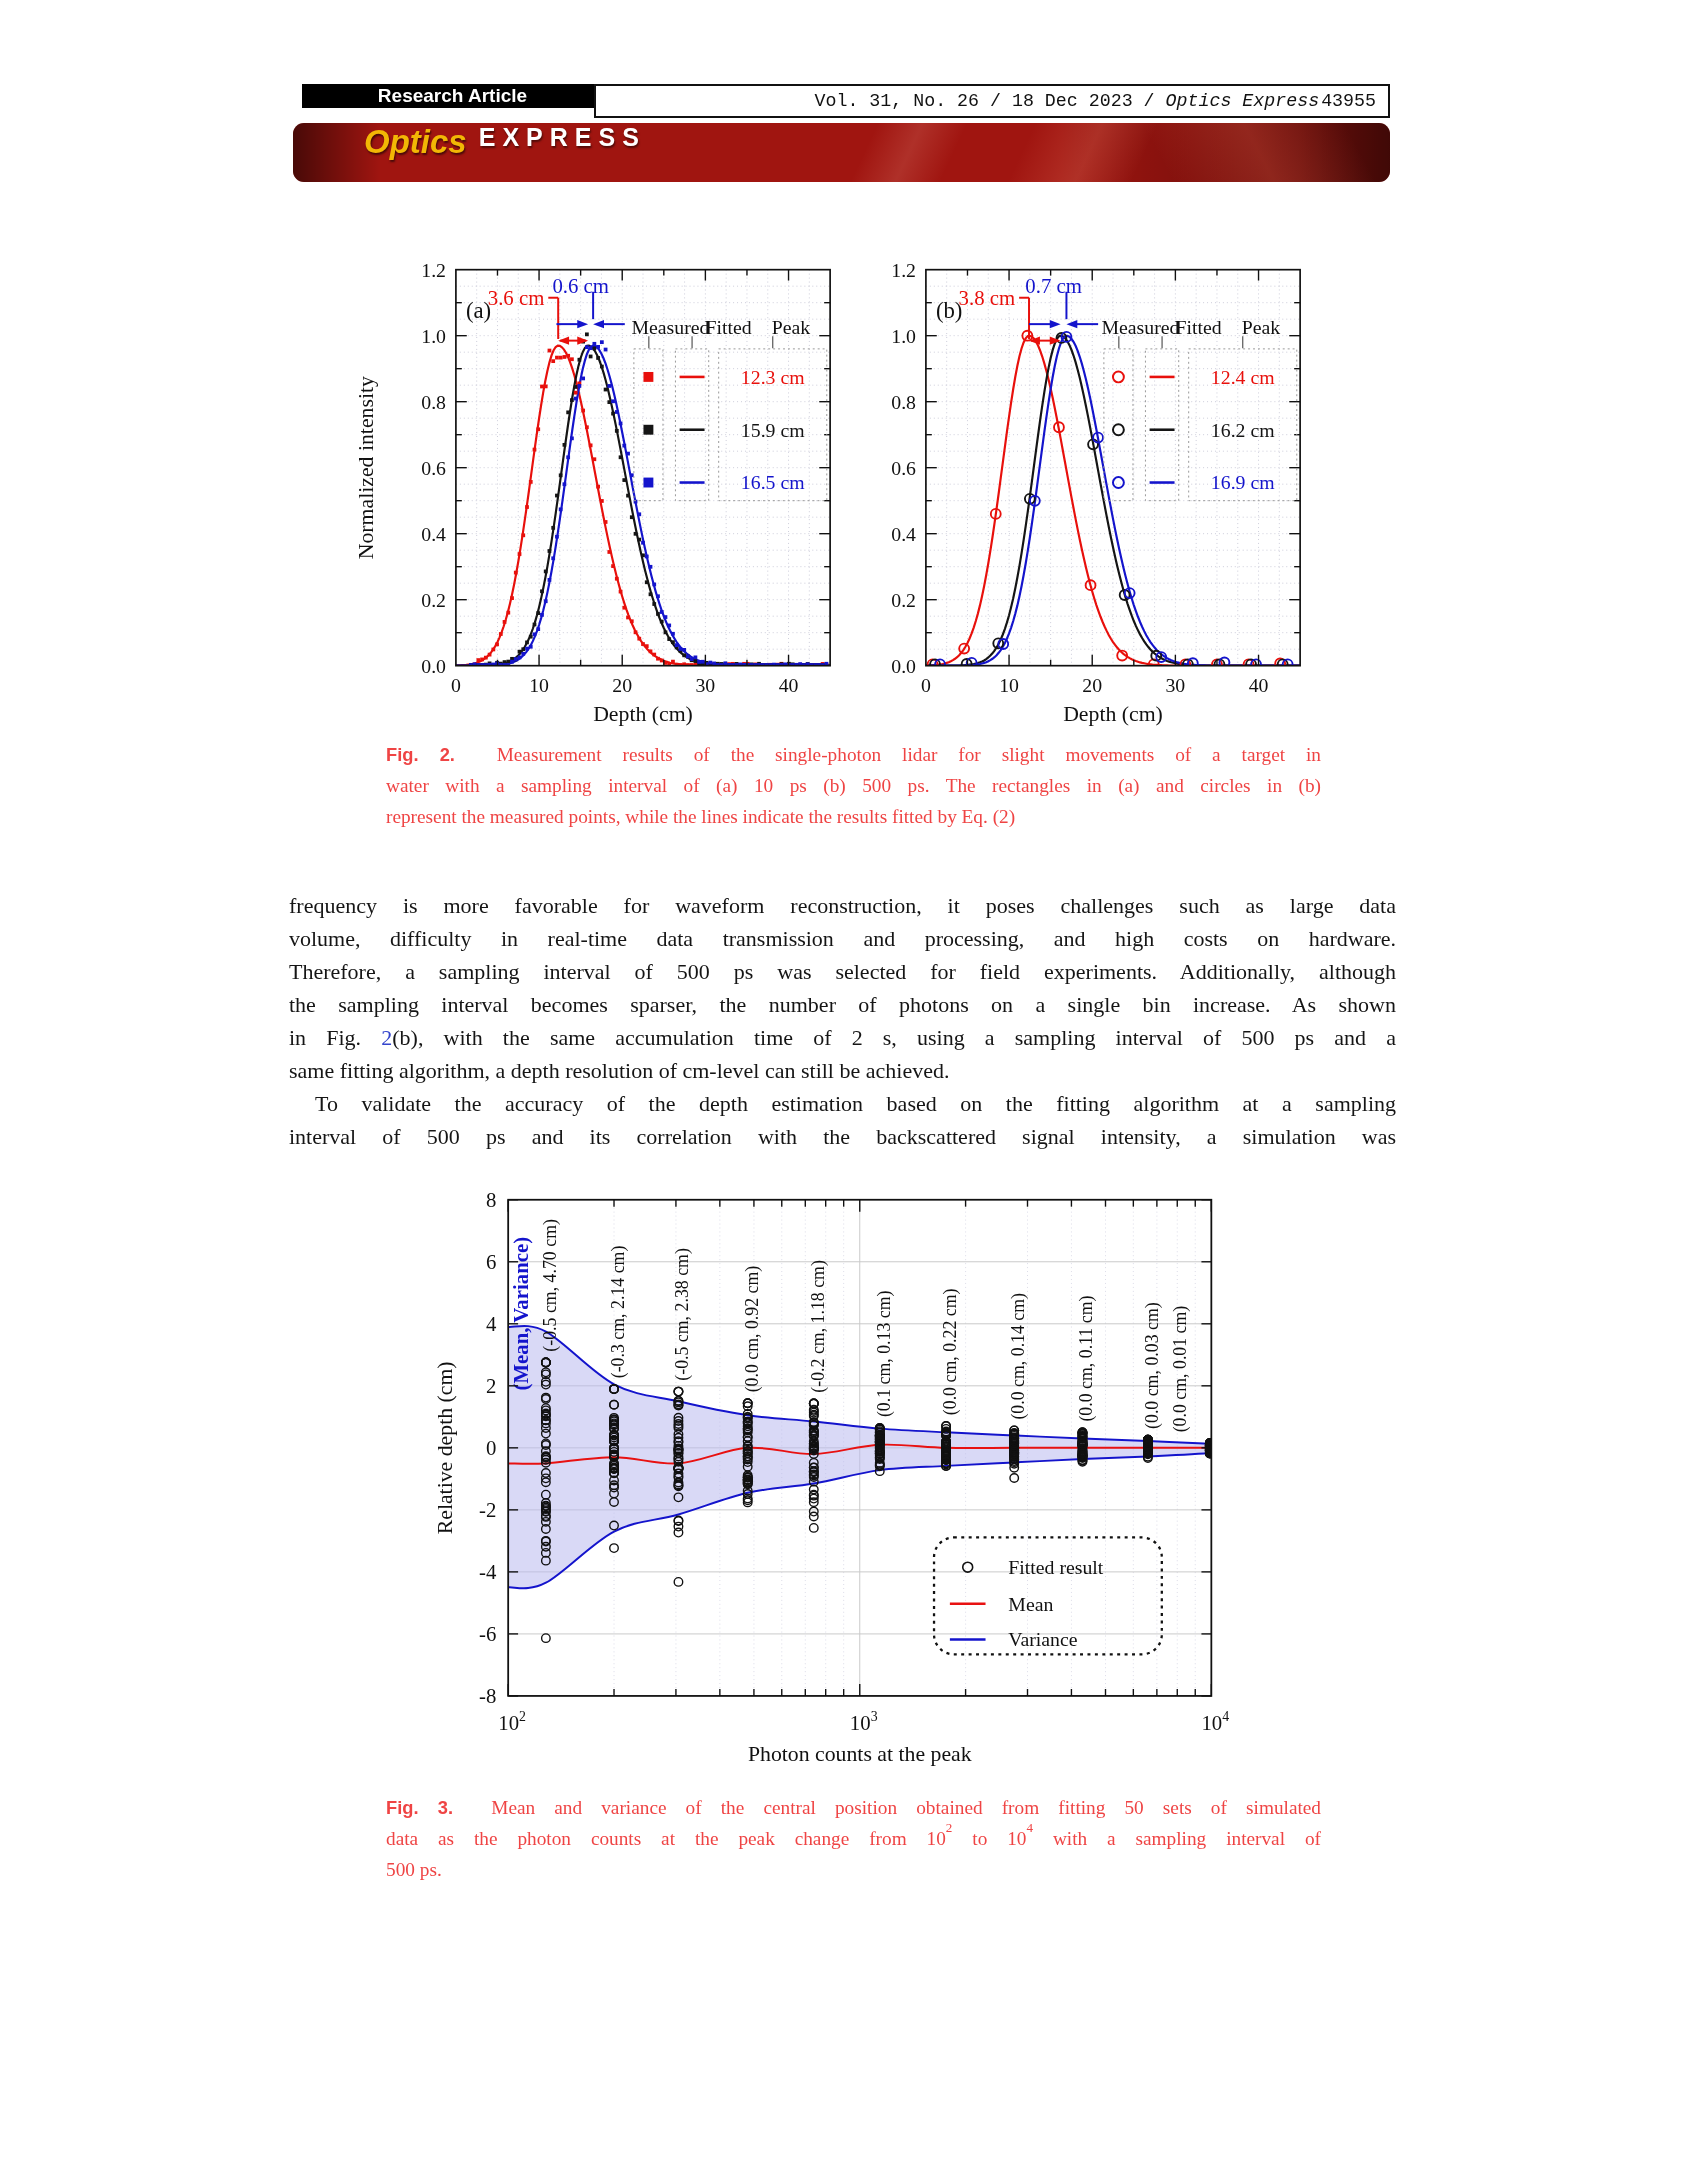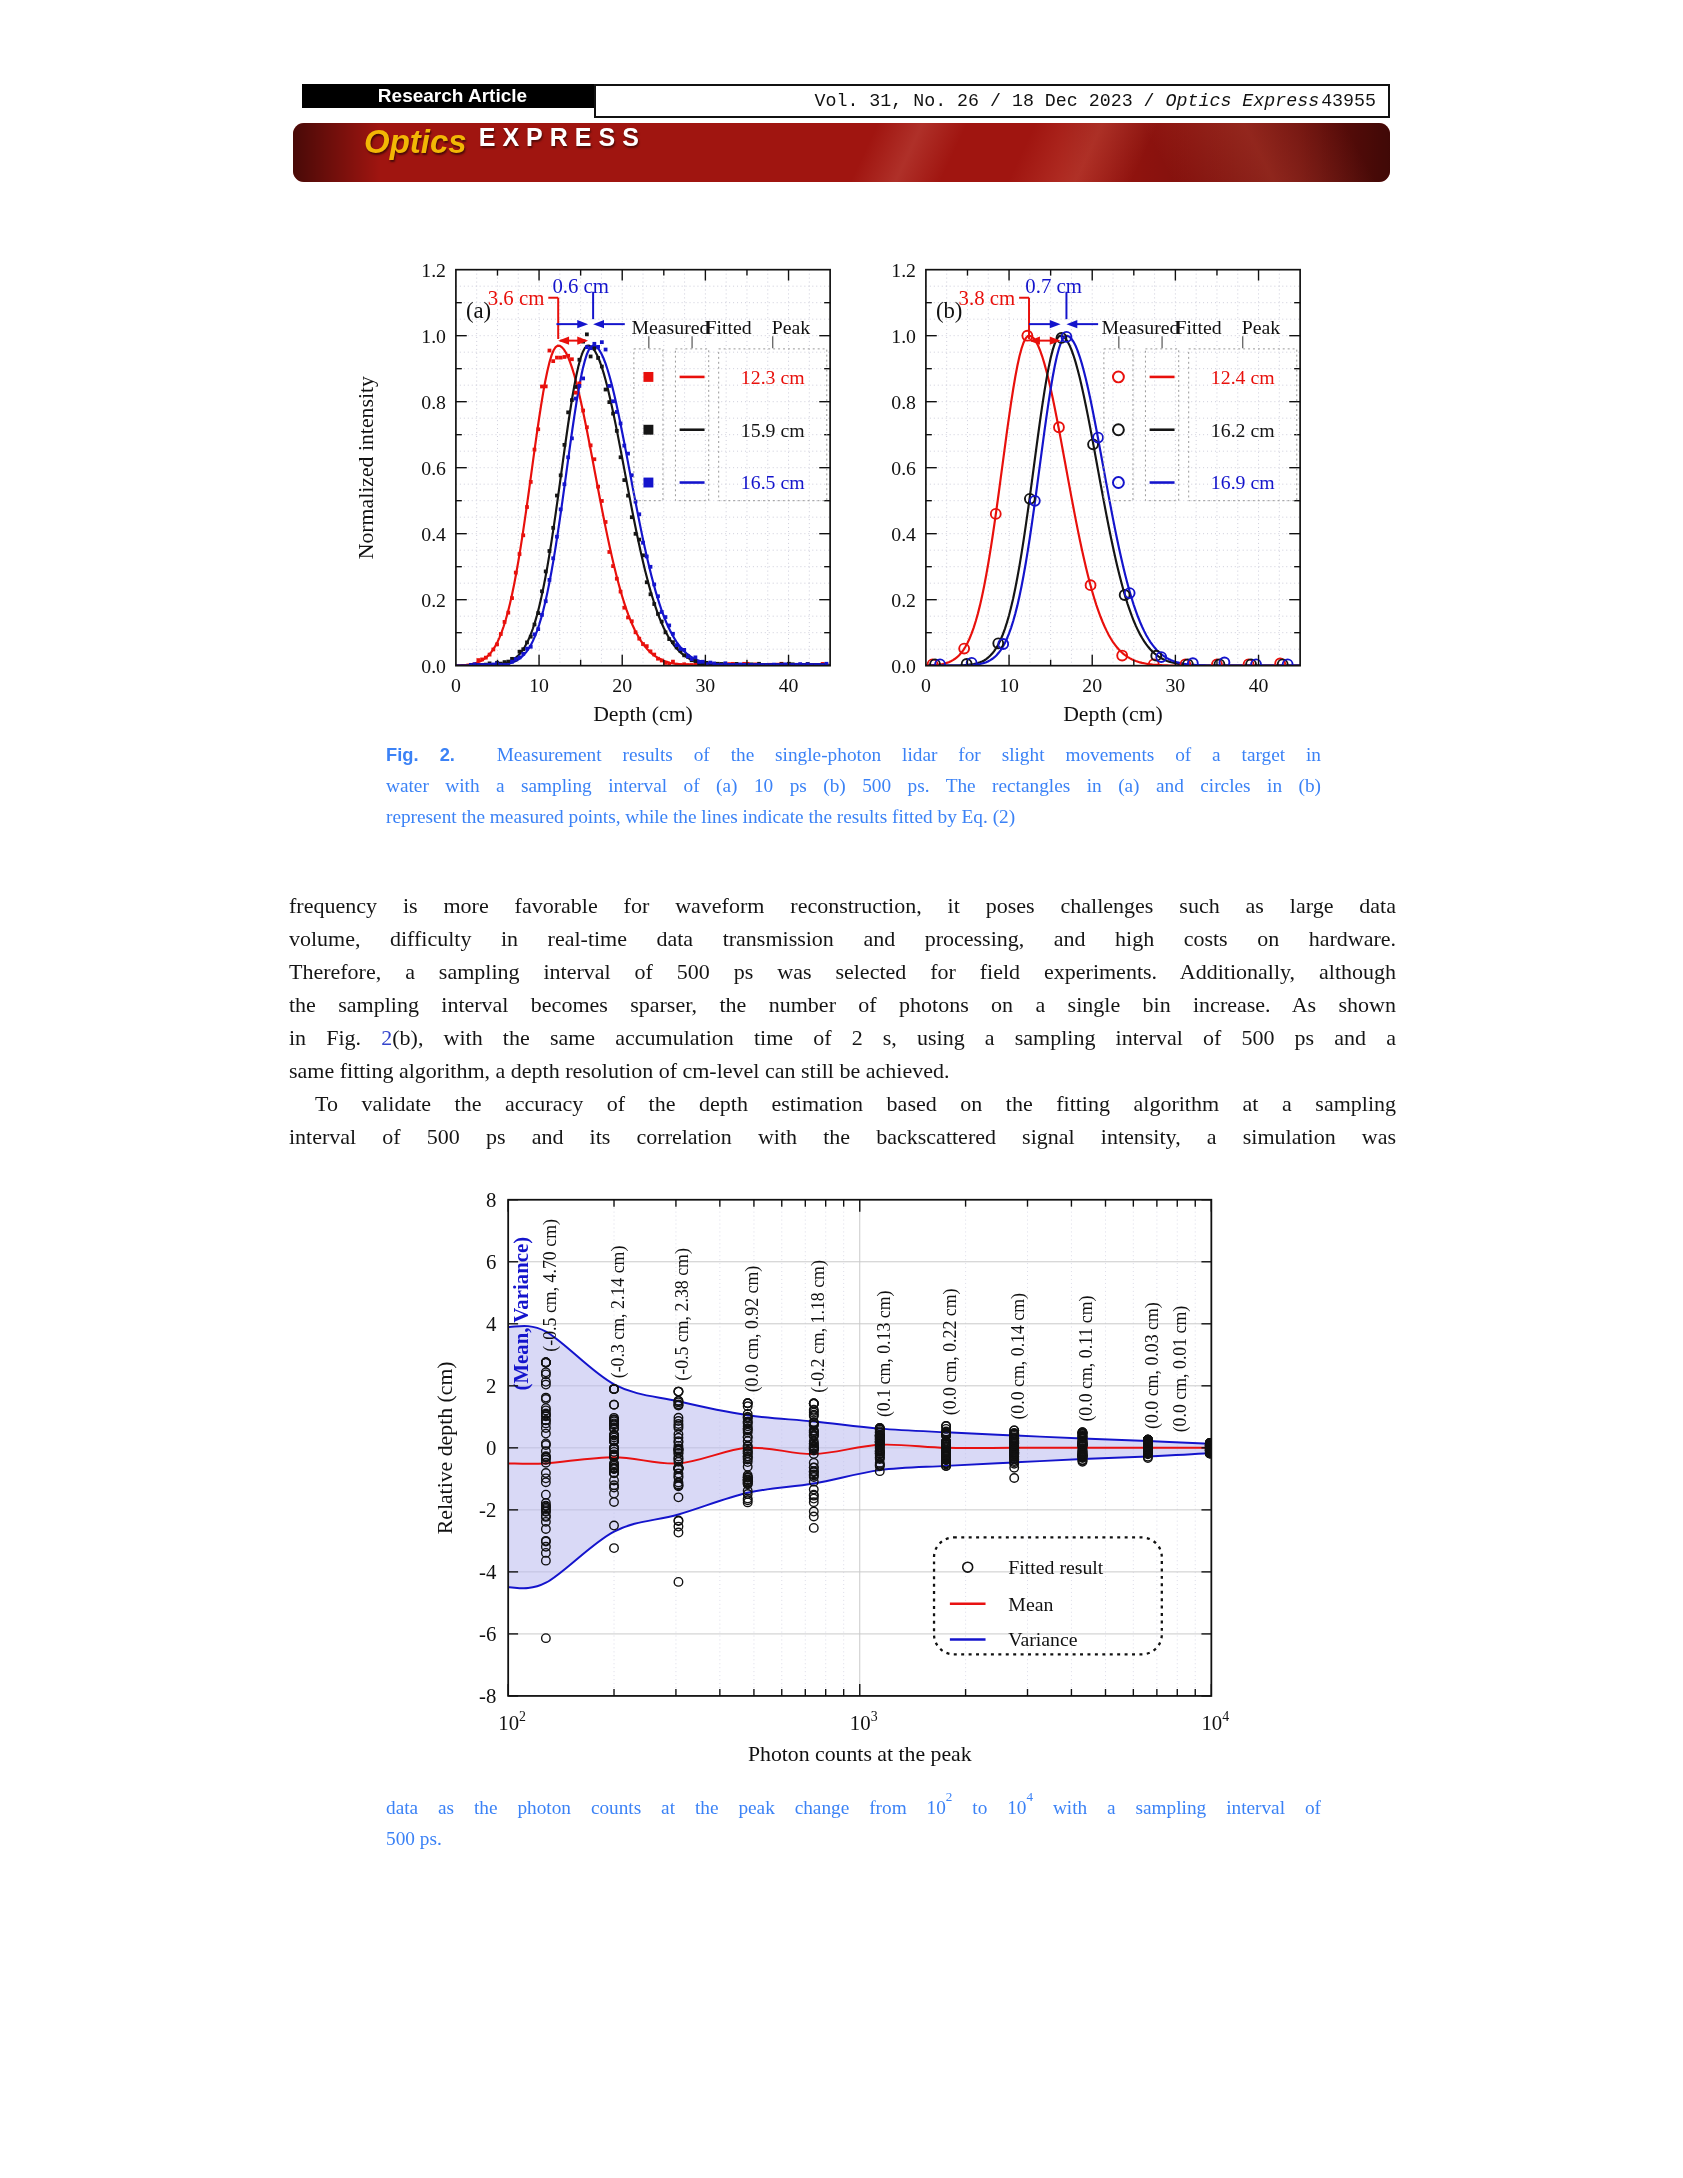--- a/index.html
+++ b/index.html
@@ -23,21 +23,21 @@
                linear-gradient(90deg,rgba(0,0,0,0.55) 0%,transparent 8%,transparent 70%,rgba(0,0,0,0.35) 92%,rgba(0,0,0,0.6) 100%);}
   .brand1{position:relative;margin-left:71px;font-family:"Liberation Sans",sans-serif;
     font-style:italic;font-weight:bold;font-size:33px;color:#f2b705;text-shadow:1px 2px 2px rgba(0,0,0,0.55);}
   .brand2{position:relative;margin-left:12px;font-family:"Liberation Sans",sans-serif;
     font-weight:bold;font-size:25px;letter-spacing:7px;color:#ffffff;text-shadow:1px 2px 2px rgba(0,0,0,0.5);}
 
   
   .figsvg{position:absolute;}
 
   
-  .caption{position:absolute;left:386px;width:935px;font-size:19.3px;line-height:31px;color:#3b82f6;}
+  .caption{position:absolute;left:386px;width:935px;font-size:19.3px;line-height:31px;color:#ef4444;}
   .caption .figlab{font-family:"Liberation Sans",sans-serif;font-weight:bold;font-size:18.3px;}
   .cl{line-height:31px;height:31px;overflow:hidden;}
   .jl{text-align:justify;}
   .jl::after{content:"";display:inline-block;width:100%;height:0;}
   sup{font-size:0.68em;position:relative;top:-0.45em;line-height:0;}
 
   
   .body-text{position:absolute;left:289px;top:889px;width:1107px;font-size:22px;color:#151515;}
   .bl{line-height:33px;height:33px;overflow:hidden;}
   .ind{text-indent:26px;}
@@ -1364,18 +1364,19 @@
         <circle cx="549" cy="405" r="5" fill="none" stroke="#111111" stroke-width="1.6"></circle>
         <text x="590" y="412" font-size="20" text-anchor="start" fill="#111" font-family="&quot;Liberation Serif&quot;,serif">Fitted result</text>
         <line x1="531" y1="442" x2="567" y2="442" stroke="#e81111" stroke-width="2.6"></line>
         <text x="590" y="449" font-size="20" text-anchor="start" fill="#111" font-family="&quot;Liberation Serif&quot;,serif">Mean</text>
         <line x1="531" y1="478" x2="567" y2="478" stroke="#1414cc" stroke-width="2.6"></line>
         <text x="590" y="485" font-size="20" text-anchor="start" fill="#111" font-family="&quot;Liberation Serif&quot;,serif">Variance</text>
       </g>
     </svg>
 
   <div class="caption" style="top:1792px">
+    <div class="cl jl"><b class="figlab">Fig. 3.</b>&nbsp;&nbsp;<span>Mean and variance of the central position obtained from fitting 50 sets of simulated</span></div>
     <div class="cl jl"><span>data as the photon counts at the peak change from 10</span><sup>2</sup><span> to 10</span><sup>4</sup><span> with a sampling interval of</span></div>
     <div class="cl">500 ps.</div>
   </div>
 
 </div>
 
 
 </body></html>

